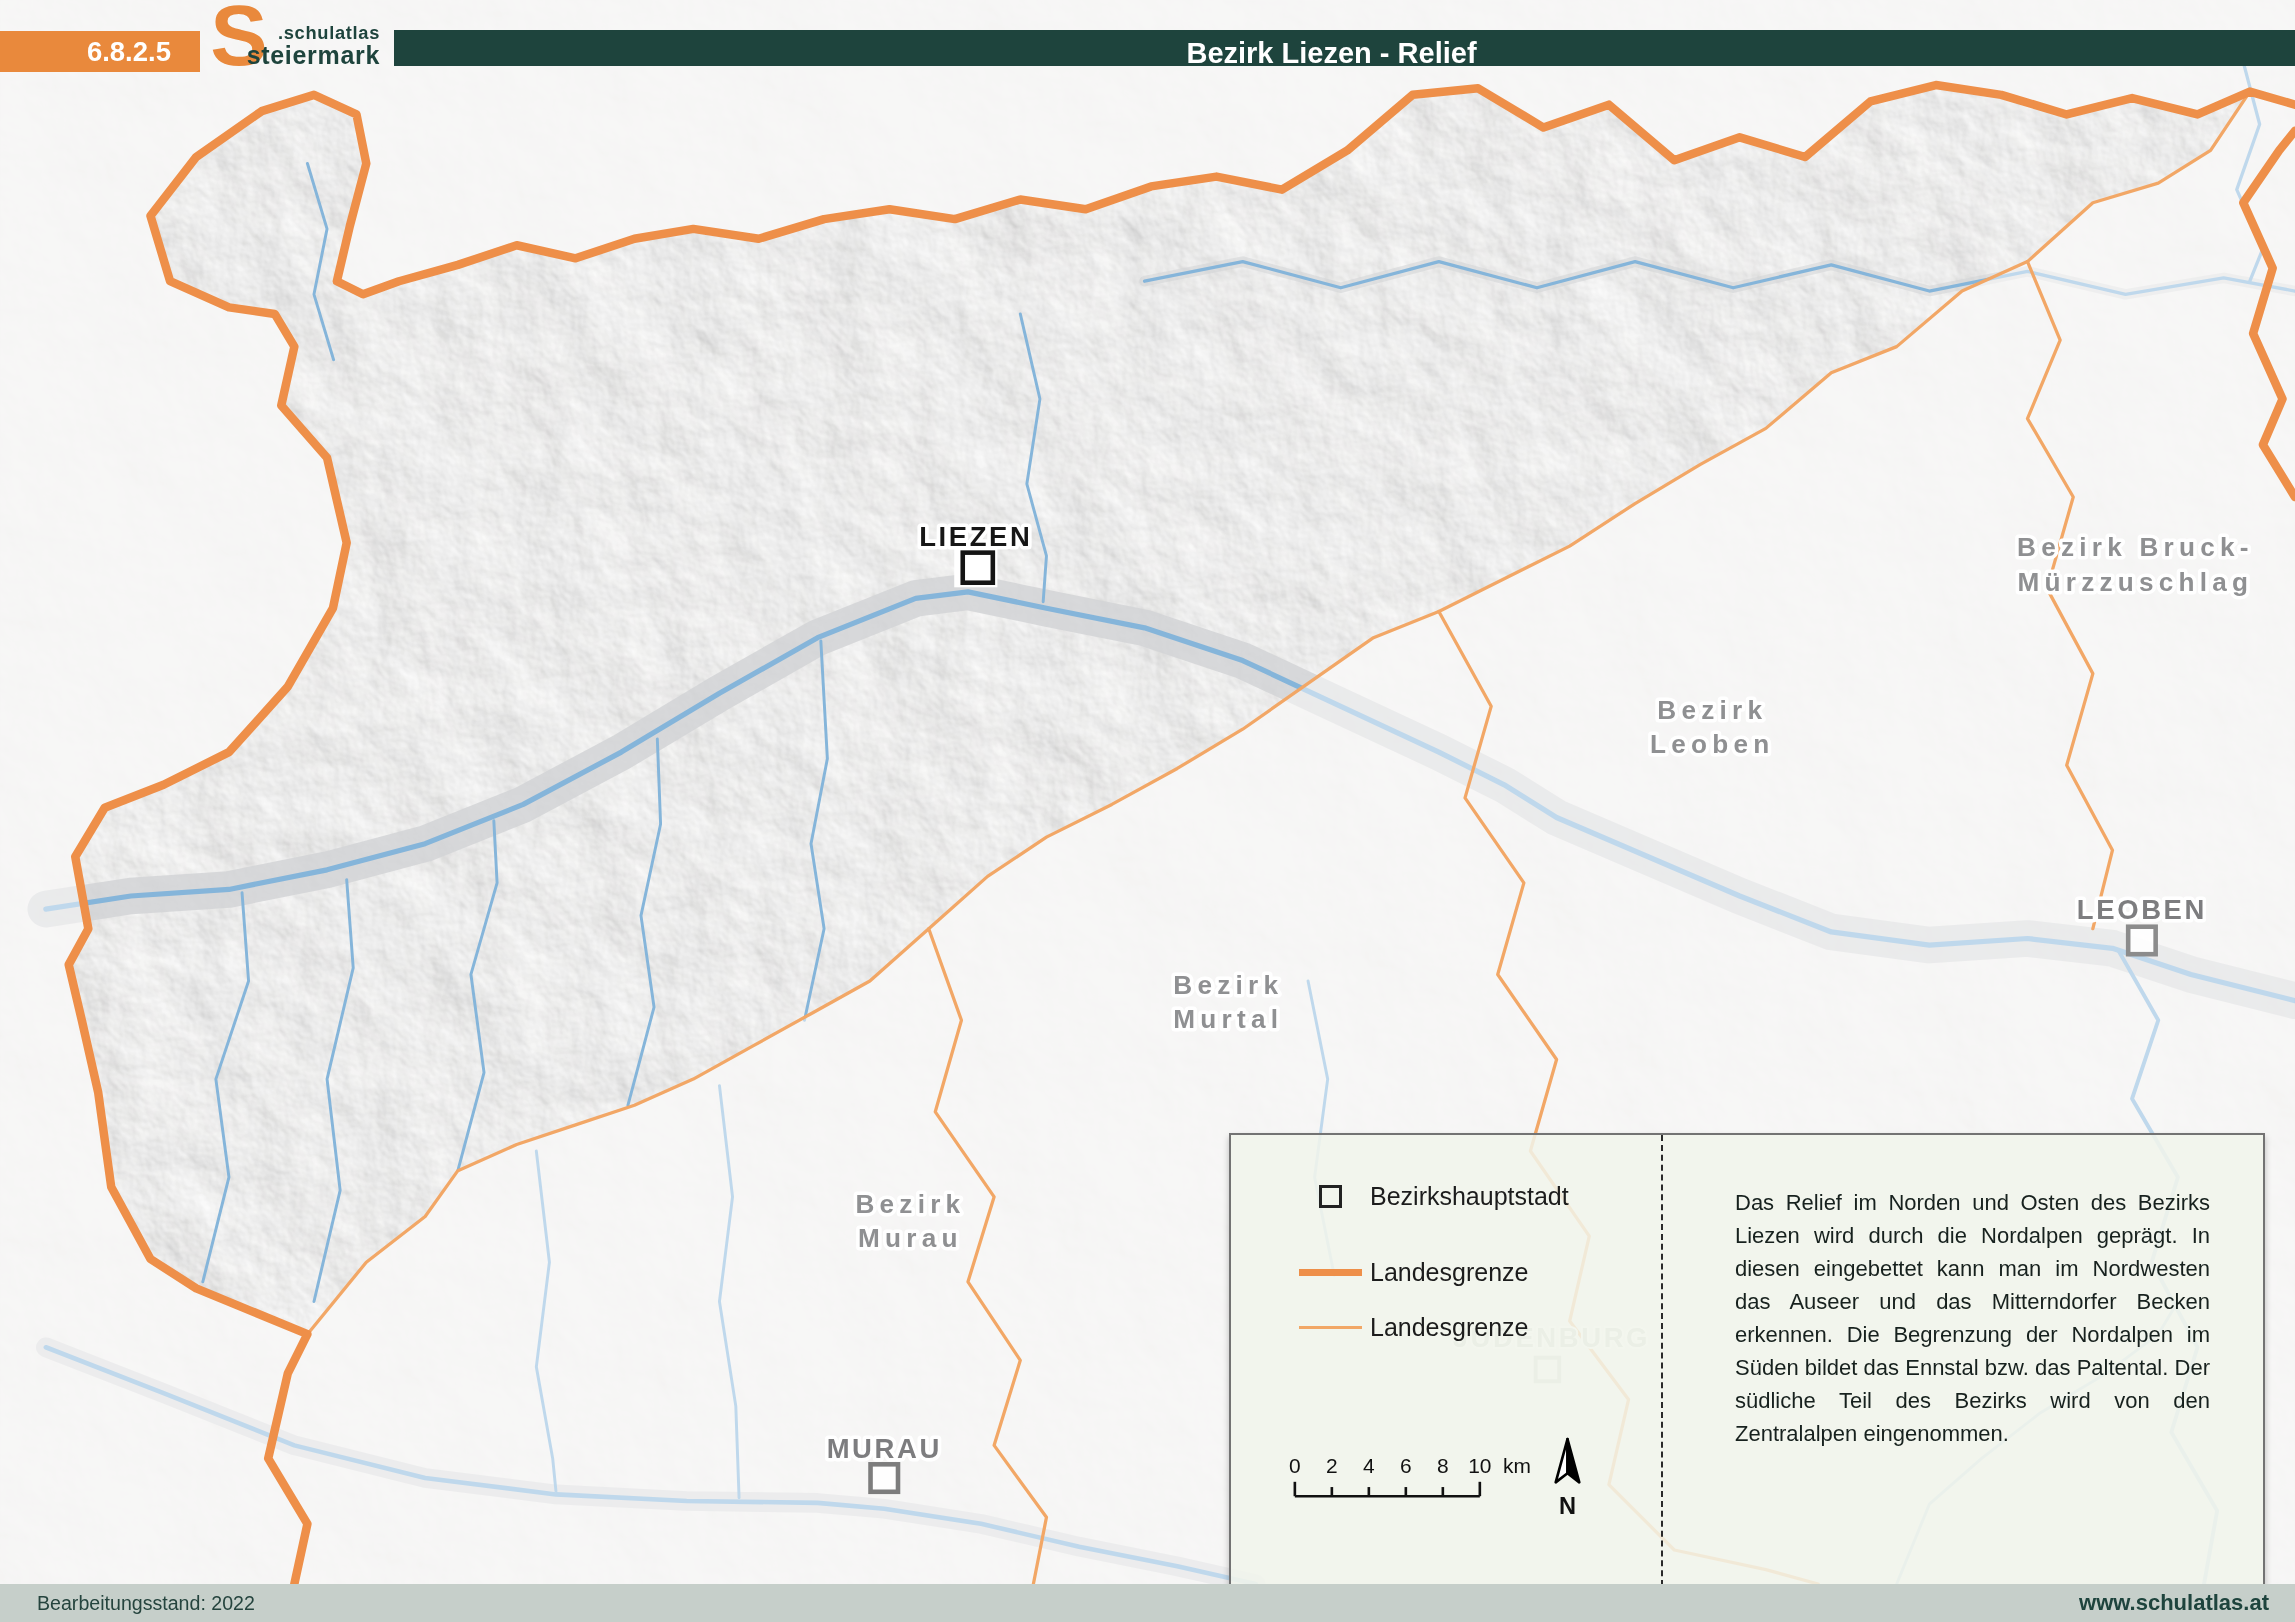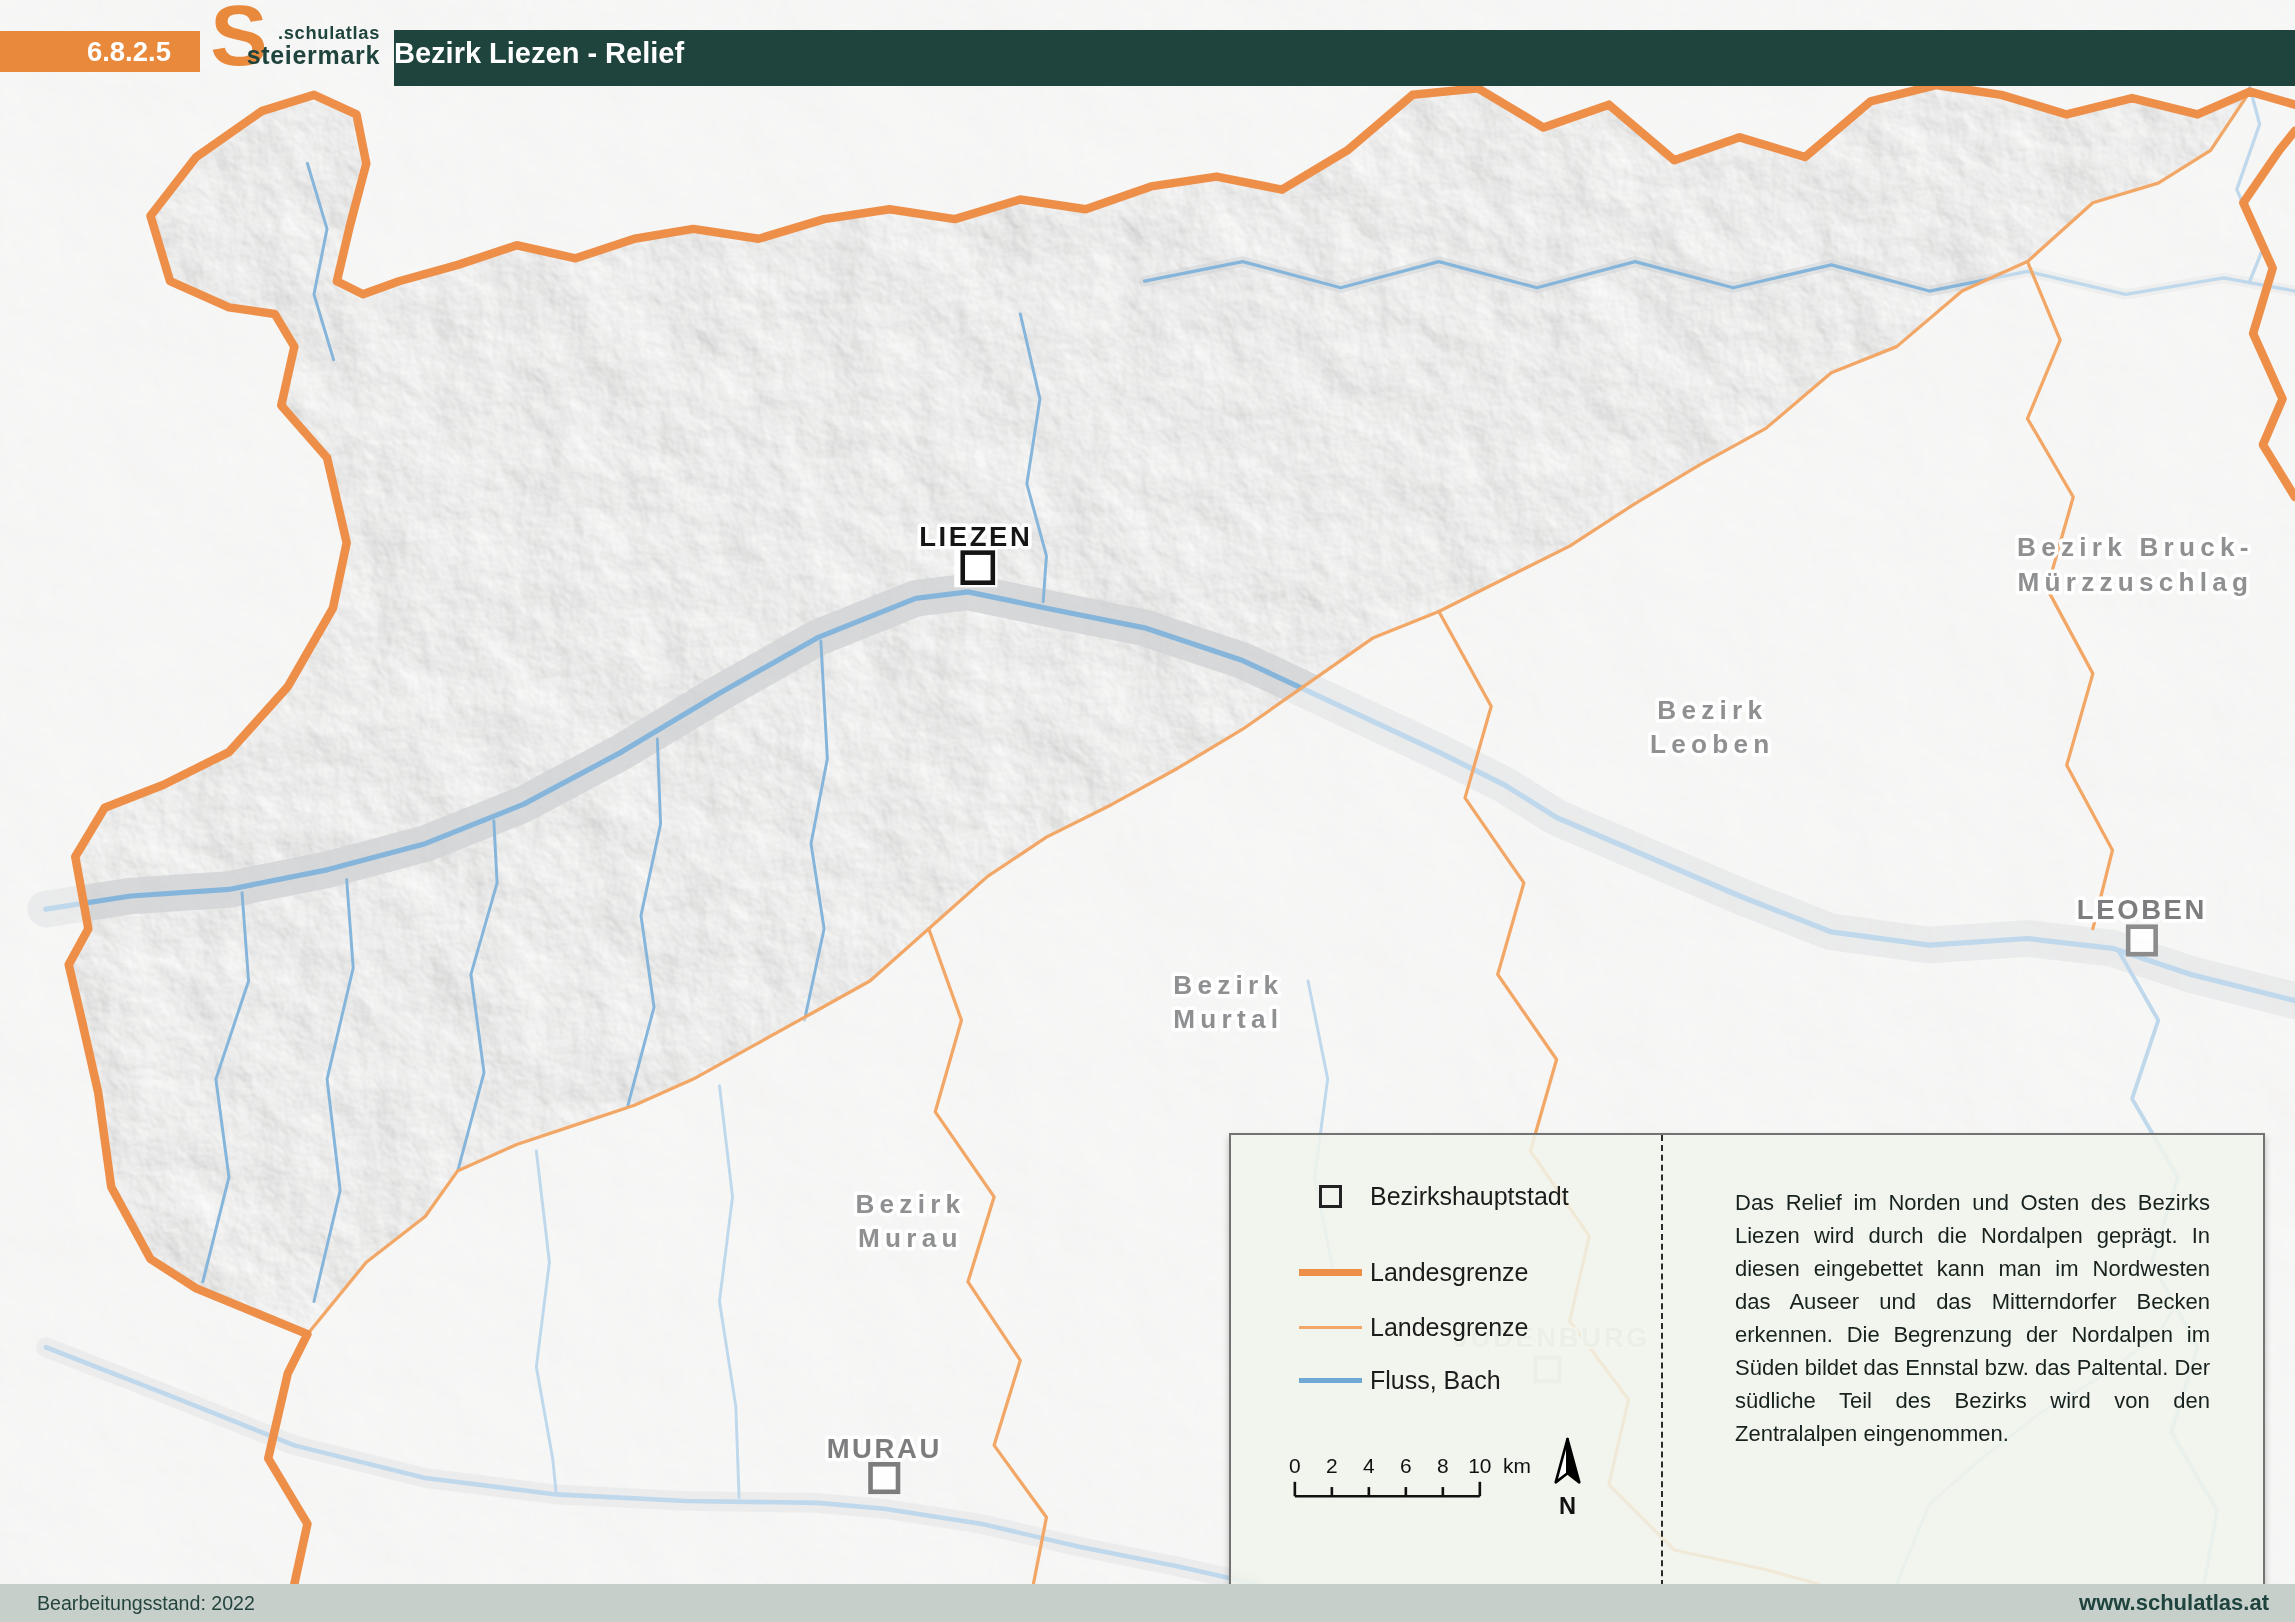--- a/index.html
+++ b/index.html
@@ -15,22 +15,22 @@
   .city-label.active{fill:#161616;}
   .city-label.faint{fill:#c6ccc6;stroke-width:6px;}
   
   #sheet-badge{position:absolute;left:0;top:31px;width:200px;height:41px;background:#e9893c;
     color:#ffffff;font-size:27.5px;font-weight:bold;text-align:right;line-height:41px;padding-right:29px;}
   #logo{position:absolute;left:201px;top:0px;width:183px;height:85px;}
   #logo .logo-s{position:absolute;left:9.2px;top:-7.9px;font-size:86px;font-weight:bold;color:#e9893c;line-height:1;}
   #logo .logo-text{position:absolute;right:3.9px;top:23.6px;text-align:right;color:#1e443d;line-height:1;}
   #logo .logo-line1{font-size:18.3px;font-weight:bold;letter-spacing:0.7px;}
   #logo .logo-line2{font-size:25px;font-weight:bold;letter-spacing:0.7px;margin-top:1.3px;}
-  #header-bar{position:absolute;left:394px;top:30px;right:0;height:56px;background:#1e443d;
-    color:#ffffff;font-size:29px;font-weight:bold;text-align:left;line-height:46px;padding-right:26px;}
+  #header-bar{position:absolute;left:394px;top:30px;right:0;height:36px;background:#1e443d;
+    color:#ffffff;font-size:29px;font-weight:bold;text-align:center;line-height:46px;padding-right:26px;}
   
   #legend-box{position:absolute;left:1229px;top:1133px;width:1036px;height:465px;
     background:rgba(241,244,235,0.85);border:2px solid #737373;box-shadow:0 3.9px 6.5px rgba(0,0,0,0.25);}
   .legend-row{position:absolute;left:0;width:432px;height:39px;display:flex;align-items:center;}
   .legend-symbol{width:79px;margin-left:60px;display:flex;justify-content:center;align-items:center;}
   .legend-label{font-size:25px;color:#1c1c1c;margin-left:0px;}
   .sym-square{width:23.6px;height:23.6px;border:3.3px solid #222;background:transparent;}
   .sym-thick{width:63px;height:7.9px;background:#ee8f49;}
   .sym-thin{width:63px;height:3.3px;background:#f2a766;}
   .sym-river{width:63px;height:5.2px;background:#6fa8d4;}
@@ -166,26 +166,20 @@
           <span class="sym-thick"></span>
         </span>
       <span class="legend-label">Landesgrenze</span>
     </div>
     <div class="legend-row" style="top:173px;">
       <span class="legend-symbol">
           <span class="sym-thin"></span>
         </span>
       <span class="legend-label">Landesgrenze</span>
     </div>
-    <div class="legend-row" style="top:226px;">
-      <span class="legend-symbol">
-          <span class="sym-river"></span>
-        </span>
-      <span class="legend-label">Fluss, Bach</span>
-    </div>
 
     <svg id="scalebar" width="275" height="55" viewBox="0 0 420 84">
       <text class="scale-num" x="12" y="30">0</text>
       <text class="scale-num" x="68.5" y="30">2</text>
       <text class="scale-num" x="125" y="30">4</text>
       <text class="scale-num" x="181.5" y="30">6</text>
       <text class="scale-num" x="238" y="30">8</text>
       <text class="scale-num" x="294.5" y="30">10</text>
       <text x="330" y="30" font-size="32" fill="#111">km</text>
       <g stroke="#111" stroke-width="4" fill="none">

